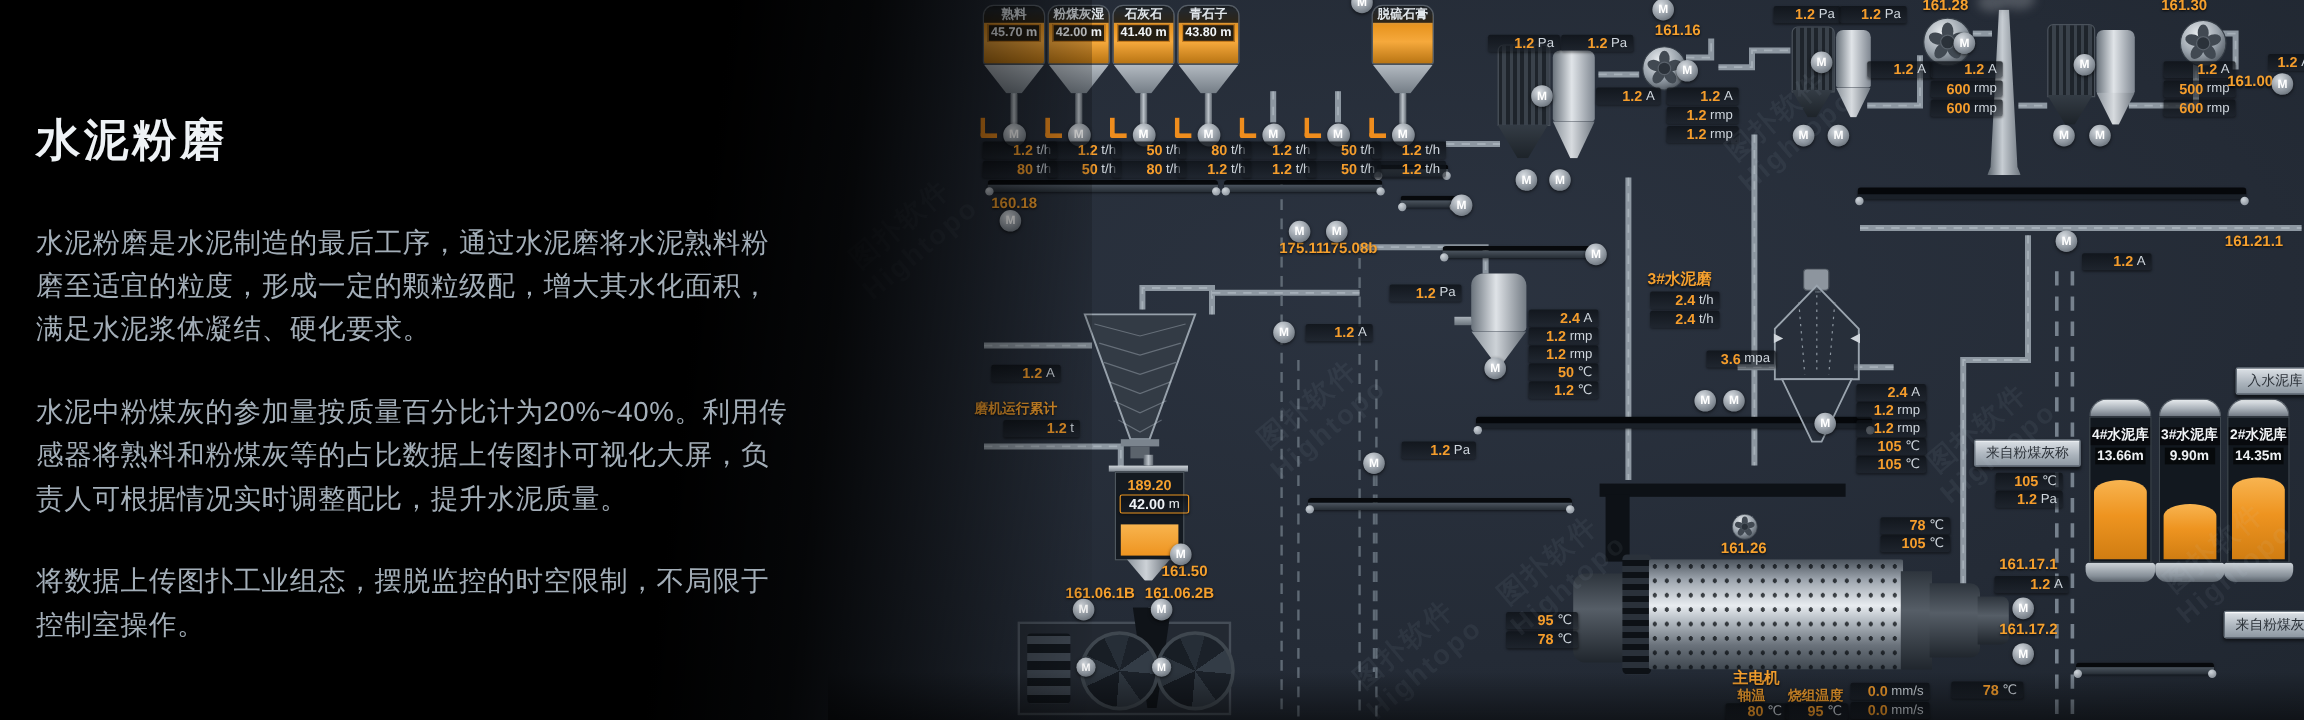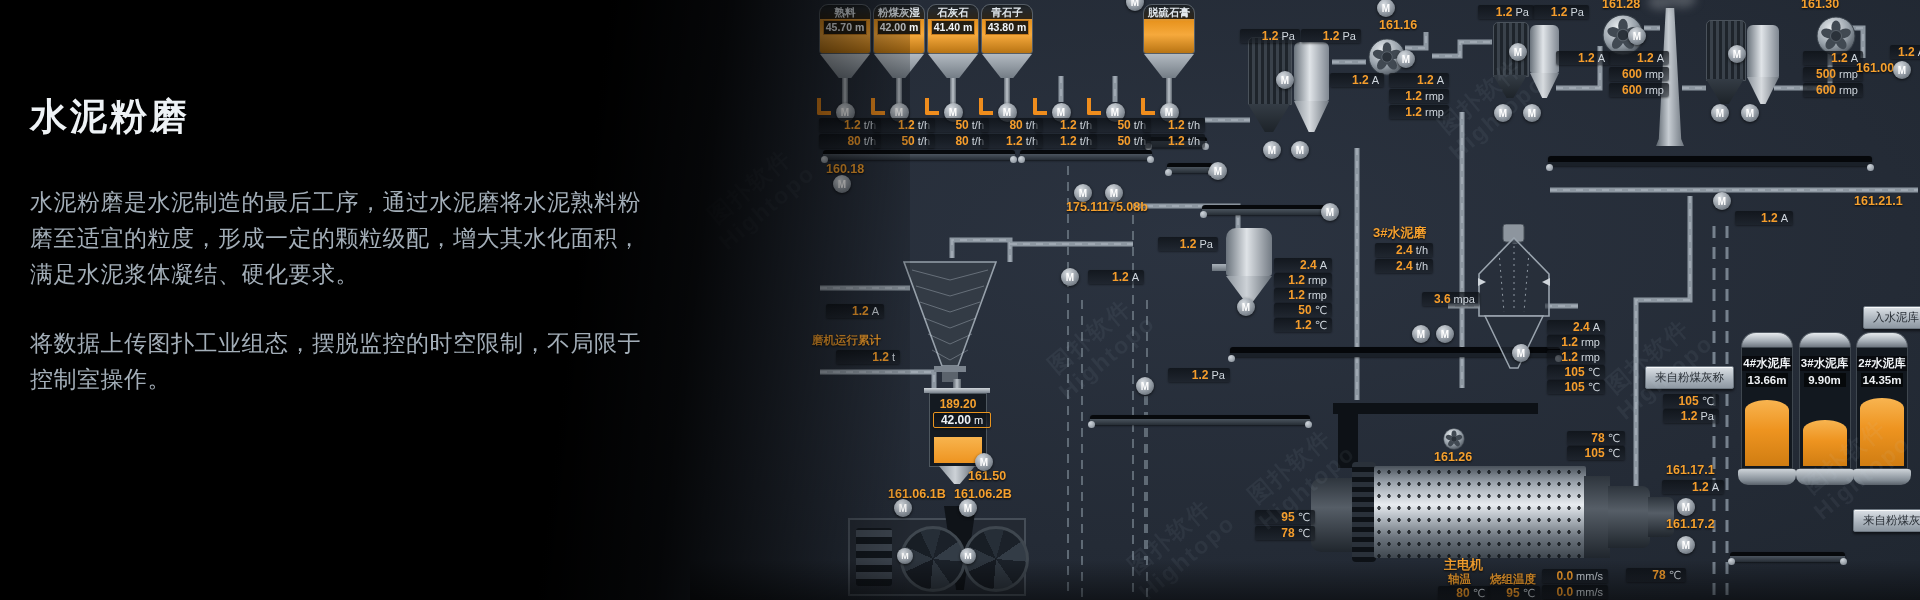--- a/index.html
+++ b/index.html
@@ -733,16 +733,17 @@
       <div class="wm abs" style="left: 1120px; top: 520px;">
         <div>图扑软件</div>
         <div>Hightopo</div>
       </div>
       <div class="botvig abs" style="left: 690px; top: 560px; width: 1230px; height: 40px;"></div>
     </div>
   <div id="left-fade">
     <div class="inner">
       <h1>水泥粉磨</h1>
       <p>水泥粉磨是水泥制造的最后工序，通过水泥磨将水泥熟料粉磨至适宜的粒度，形成一定的颗粒级配，增大其水化面积，满足水泥浆体凝结、硬化要求。</p>
+      <p>水泥中粉煤灰的参加量按质量百分比计为20%~40%。利用传感器将熟料和粉煤灰等的占比数据上传图扑可视化大屏，负责人可根据情况实时调整配比，提升水泥质量。</p>
       <p>将数据上传图扑工业组态，摆脱监控的时空限制，不局限于控制室操作。</p>
     </div>
   </div>
 </div>
 
 </body></html>

